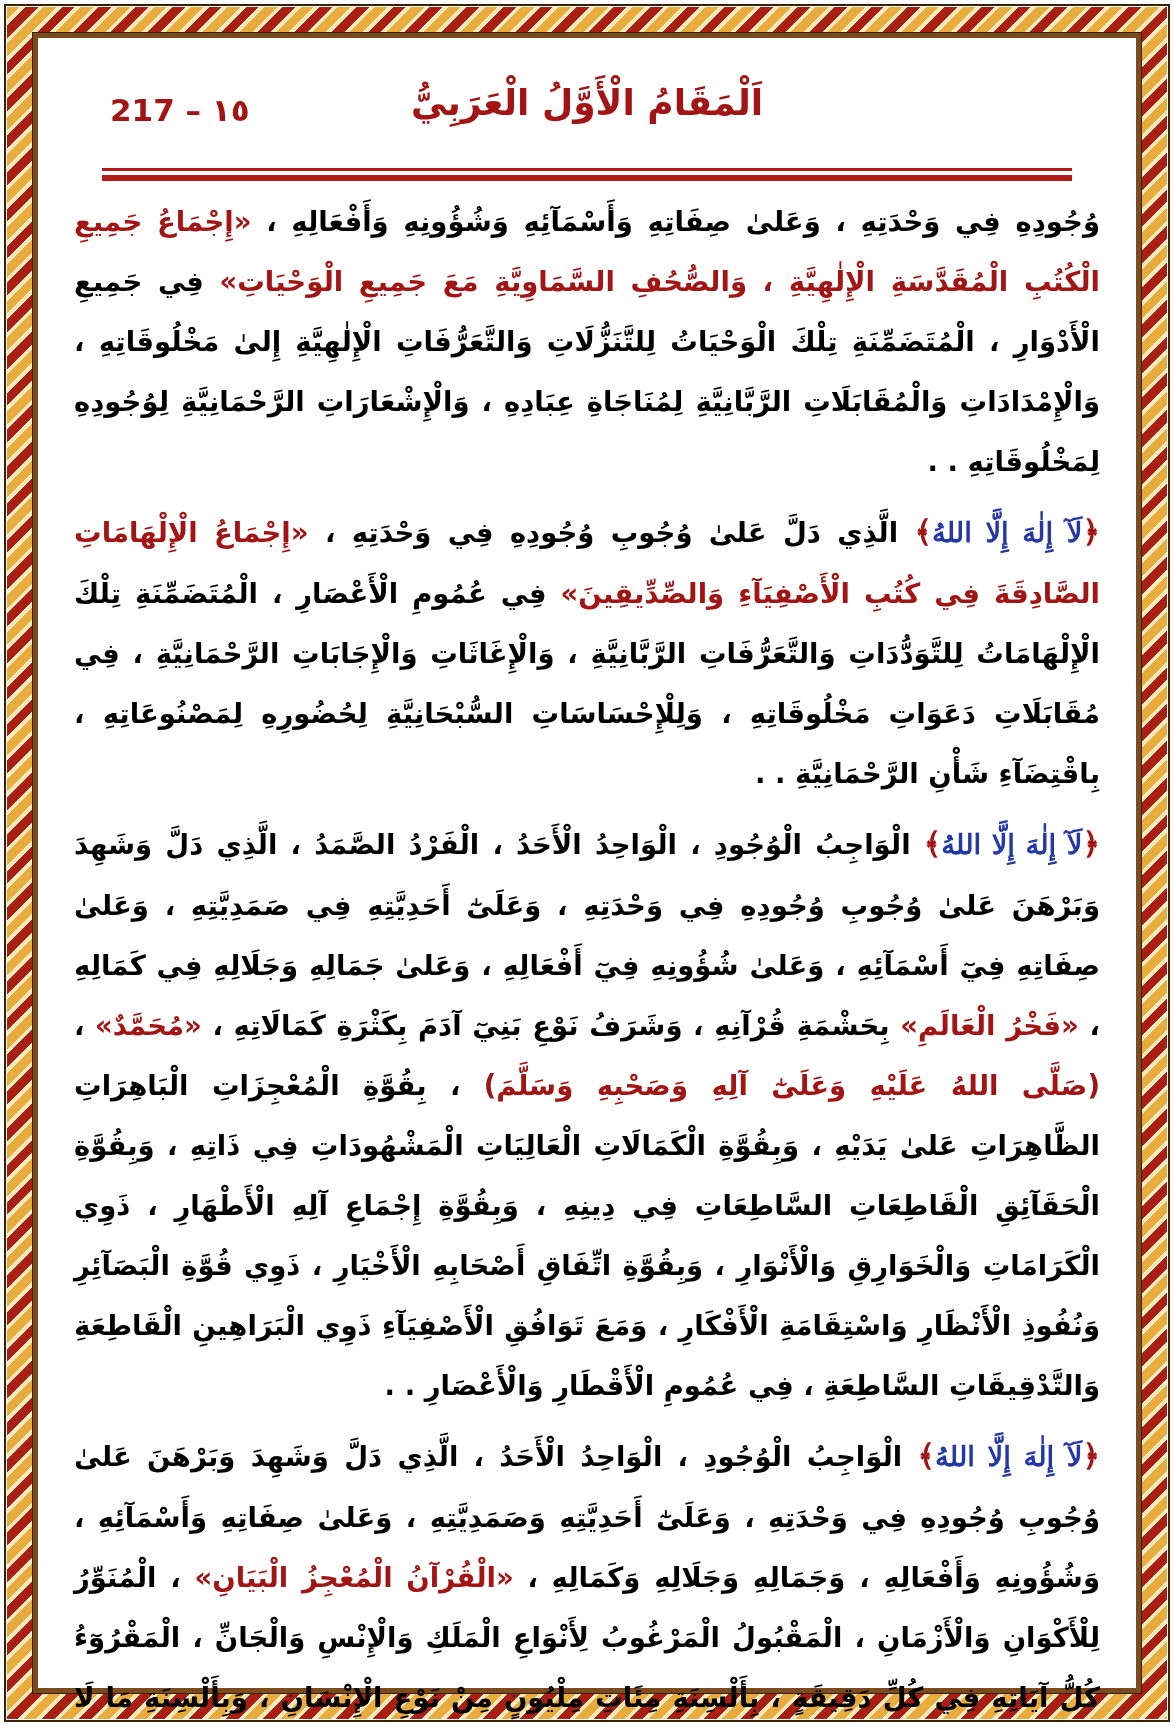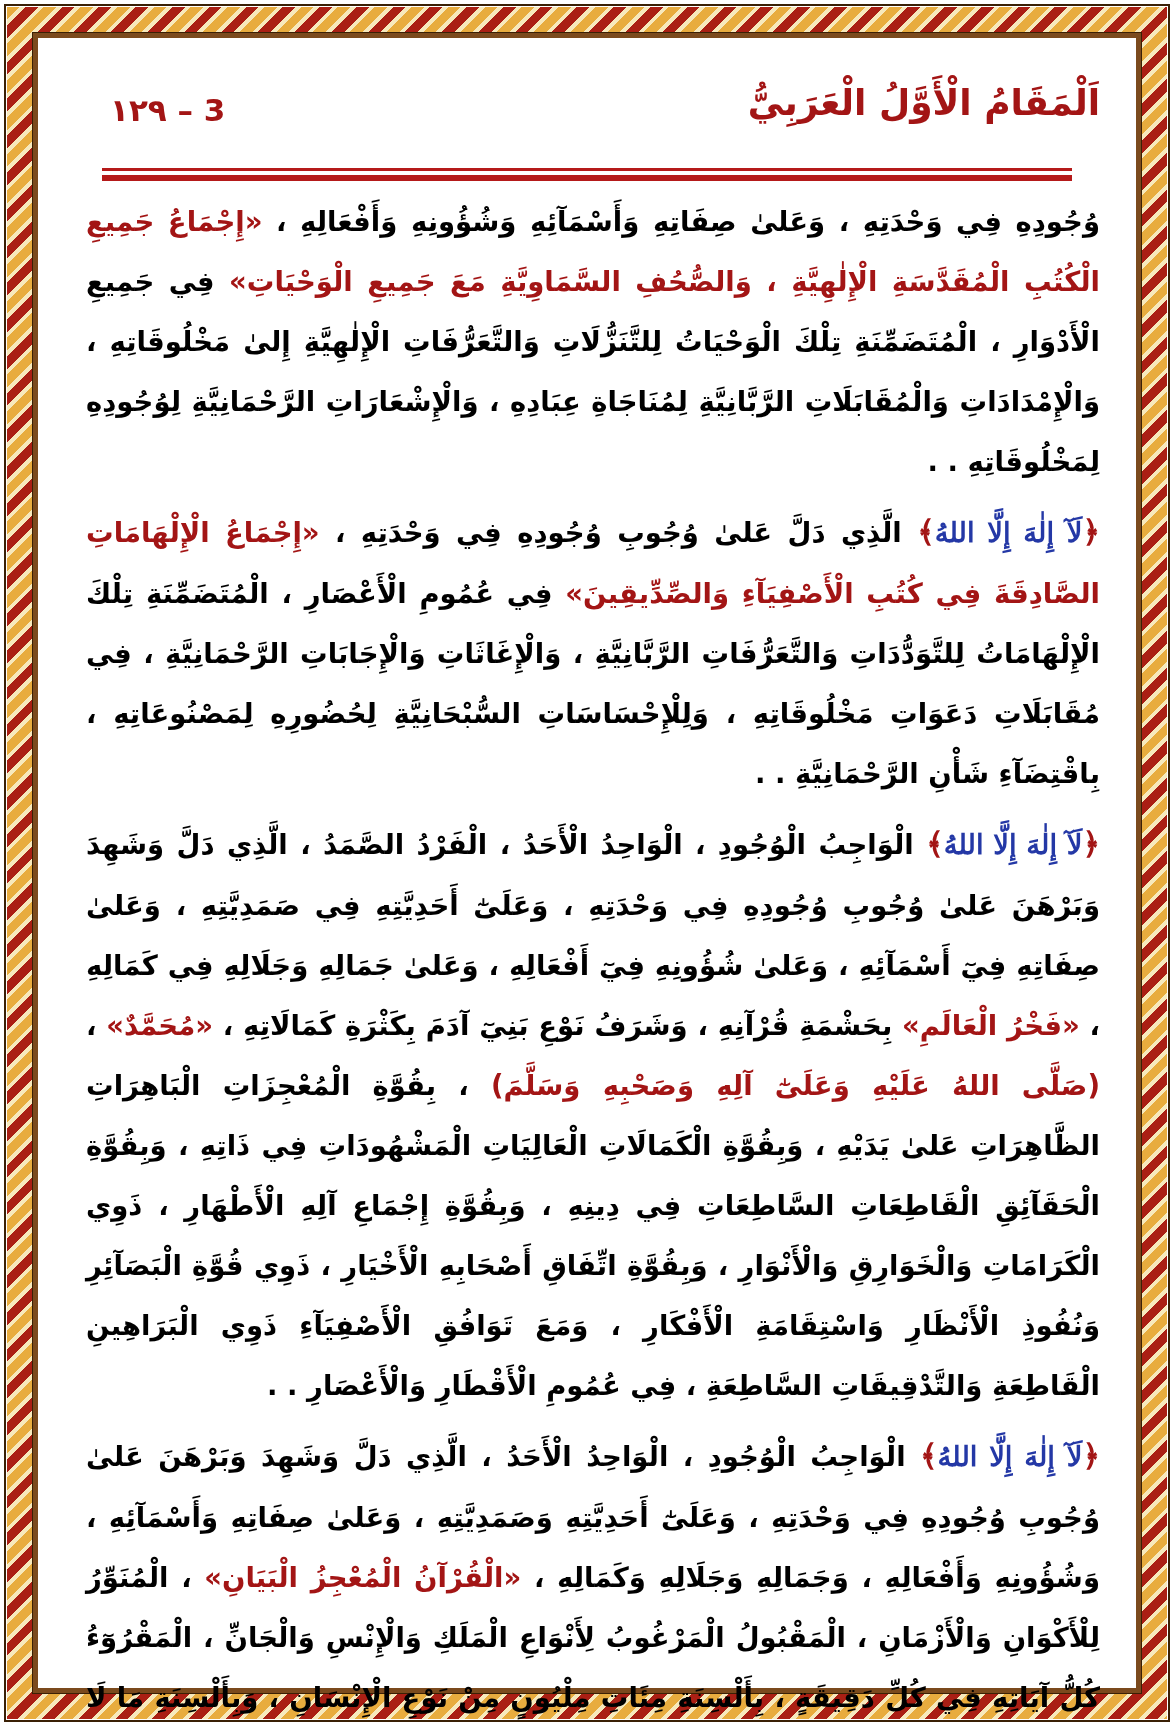--- a/index.html
+++ b/index.html
@@ -41,57 +41,58 @@
   }
   .page-numbers{
     position:absolute;
     right:auto;left:36px;top:14px;
     color:var(--red);
     font-weight:bold;
     font-size:31px;
     letter-spacing:2px;
   }
   .page-title{
+    text-align:center;
     color:var(--red);
     font-weight:bold;
     font-size:36px;
     padding-top:4px;
   }
   .double-rule{
     margin:16px 28px 10px 28px;
   }
   .rule-thin{height:3px;background:var(--rule-red);margin-bottom:4px;}
   .rule-thick{height:6px;background:var(--rule-red);}
   .body-text{
     margin-top:8px;
     font-size:27.5px;
     font-weight:bold;
     line-height:60px;
     color:#000;
     text-align:justify;
     text-justify:inter-word;
   }
-  .para{margin:0 0 11px 12px;}
+  .para{margin:0 0 11px 0;}
   .para:last-child{margin-bottom:0;}
   .seg-black{color:#000;}
   .seg-red{color:var(--red);}
   .seg-blue{color:var(--blue);font-family:Liberation Serif, serif;}
   .seg-bracket{color:var(--red);font-size:30px;}
 </style>
 </head>
 <body>
 
 <div class="page" style="--red: #A31515; --blue: #2438A6; --rule-red: #B51A1A; --border-gold: #E8AC3E; --border-cream: #F7E9BC; --border-red: #AA1F14; --border-brown: #7B4A1D;">
   <div class="frame-outer"></div>
   <div class="frame-band"></div>
   <div class="frame-inner"></div>
 
   <div class="content">
     <div class="header">
-      <div class="page-numbers">3 – ١٢٩</div>
+      <div class="page-numbers">١٥ – 217</div>
       <div class="page-title">اَلْمَقَامُ الْأَوَّلُ الْعَرَبِيُّ</div>
     </div>
     <div class="double-rule">
       <div class="rule-thin"></div>
       <div class="rule-thick"></div>
     </div>
     <div class="body-text">
         <p class="para"><span class="seg-black">وُجُودِهِ فِي وَحْدَتِهِ ، وَعَلىٰ صِفَاتِهِ وَأَسْمَآئِهِ وَشُؤُونِهِ وَأَفْعَالِهِ ، </span><span class="seg-red">«إِجْمَاعُ جَمِيعِ الْكُتُبِ الْمُقَدَّسَةِ الْإِلٰهِيَّةِ ، وَالصُّحُفِ السَّمَاوِيَّةِ مَعَ جَمِيعِ الْوَحْيَاتِ»</span><span class="seg-black"> فِي جَمِيعِ الْأَدْوَارِ ، الْمُتَضَمِّنَةِ تِلْكَ الْوَحْيَاتُ لِلتَّنَزُّلَاتِ وَالتَّعَرُّفَاتِ الْإِلٰهِيَّةِ إِلىٰ مَخْلُوقَاتِهِ ، وَالْإِمْدَادَاتِ وَالْمُقَابَلَاتِ الرَّبَّانِيَّةِ لِمُنَاجَاةِ عِبَادِهِ ، وَالْإِشْعَارَاتِ الرَّحْمَانِيَّةِ لِوُجُودِهِ لِمَخْلُوقَاتِهِ . .</span></p>
         <p class="para"><span class="seg-bracket">﴿</span><span class="seg-blue">لَآ إِلٰهَ إِلَّا اللهُ</span><span class="seg-bracket">﴾</span><span class="seg-black"> الَّذِي دَلَّ عَلىٰ وُجُوبِ وُجُودِهِ فِي وَحْدَتِهِ ، </span><span class="seg-red">«إِجْمَاعُ الْإِلْهَامَاتِ الصَّادِقَةَ فِي كُتُبِ الْأَصْفِيَآءِ وَالصِّدِّيقِينَ»</span><span class="seg-black"> فِي عُمُومِ الْأَعْصَارِ ، الْمُتَضَمِّنَةِ تِلْكَ الْإِلْهَامَاتُ لِلتَّوَدُّدَاتِ وَالتَّعَرُّفَاتِ الرَّبَّانِيَّةِ ، وَالْإِغَاثَاتِ وَالْإِجَابَاتِ الرَّحْمَانِيَّةِ ، فِي مُقَابَلَاتِ دَعَوَاتِ مَخْلُوقَاتِهِ ، وَلِلْإِحْسَاسَاتِ السُّبْحَانِيَّةِ لِحُضُورِهِ لِمَصْنُوعَاتِهِ ، بِاقْتِضَآءِ شَأْنِ الرَّحْمَانِيَّةِ . .</span></p>
         <p class="para"><span class="seg-bracket">﴿</span><span class="seg-blue">لَآ إِلٰهَ إِلَّا اللهُ</span><span class="seg-bracket">﴾</span><span class="seg-black"> الْوَاجِبُ الْوُجُودِ ، الْوَاحِدُ الْأَحَدُ ، الْفَرْدُ الصَّمَدُ ، الَّذِي دَلَّ وَشَهِدَ وَبَرْهَنَ عَلىٰ وُجُوبِ وُجُودِهِ فِي وَحْدَتِهِ ، وَعَلَىٰٓ أَحَدِيَّتِهِ فِي صَمَدِيَّتِهِ ، وَعَلىٰ صِفَاتِهِ فِيٓ أَسْمَآئِهِ ، وَعَلىٰ شُؤُونِهِ فِيٓ أَفْعَالِهِ ، وَعَلىٰ جَمَالِهِ وَجَلَالِهِ فِي كَمَالِهِ ، </span><span class="seg-red">«فَخْرُ الْعَالَمِ»</span><span class="seg-black"> بِحَشْمَةِ قُرْآنِهِ ، وَشَرَفُ نَوْعِ بَنِيٓ آدَمَ بِكَثْرَةِ كَمَالَاتِهِ ، </span><span class="seg-red">«مُحَمَّدٌ»</span><span class="seg-black"> ، </span><span class="seg-red">(صَلَّى اللهُ عَلَيْهِ وَعَلَىٰٓ آلِهِ وَصَحْبِهِ وَسَلَّمَ)</span><span class="seg-black"> ، بِقُوَّةِ الْمُعْجِزَاتِ الْبَاهِرَاتِ الظَّاهِرَاتِ عَلىٰ يَدَيْهِ ، وَبِقُوَّةِ الْكَمَالَاتِ الْعَالِيَاتِ الْمَشْهُودَاتِ فِي ذَاتِهِ ، وَبِقُوَّةِ الْحَقَآئِقِ الْقَاطِعَاتِ السَّاطِعَاتِ فِي دِينِهِ ، وَبِقُوَّةِ إِجْمَاعِ آلِهِ الْأَطْهَارِ ، ذَوِي الْكَرَامَاتِ وَالْخَوَارِقِ وَالْأَنْوَارِ ، وَبِقُوَّةِ اتِّفَاقِ أَصْحَابِهِ الْأَخْيَارِ ، ذَوِي قُوَّةِ الْبَصَآئِرِ وَنُفُوذِ الْأَنْظَارِ وَاسْتِقَامَةِ الْأَفْكَارِ ، وَمَعَ تَوَافُقِ الْأَصْفِيَآءِ ذَوِي الْبَرَاهِينِ الْقَاطِعَةِ وَالتَّدْقِيقَاتِ السَّاطِعَةِ ، فِي عُمُومِ الْأَقْطَارِ وَالْأَعْصَارِ . .</span></p>

